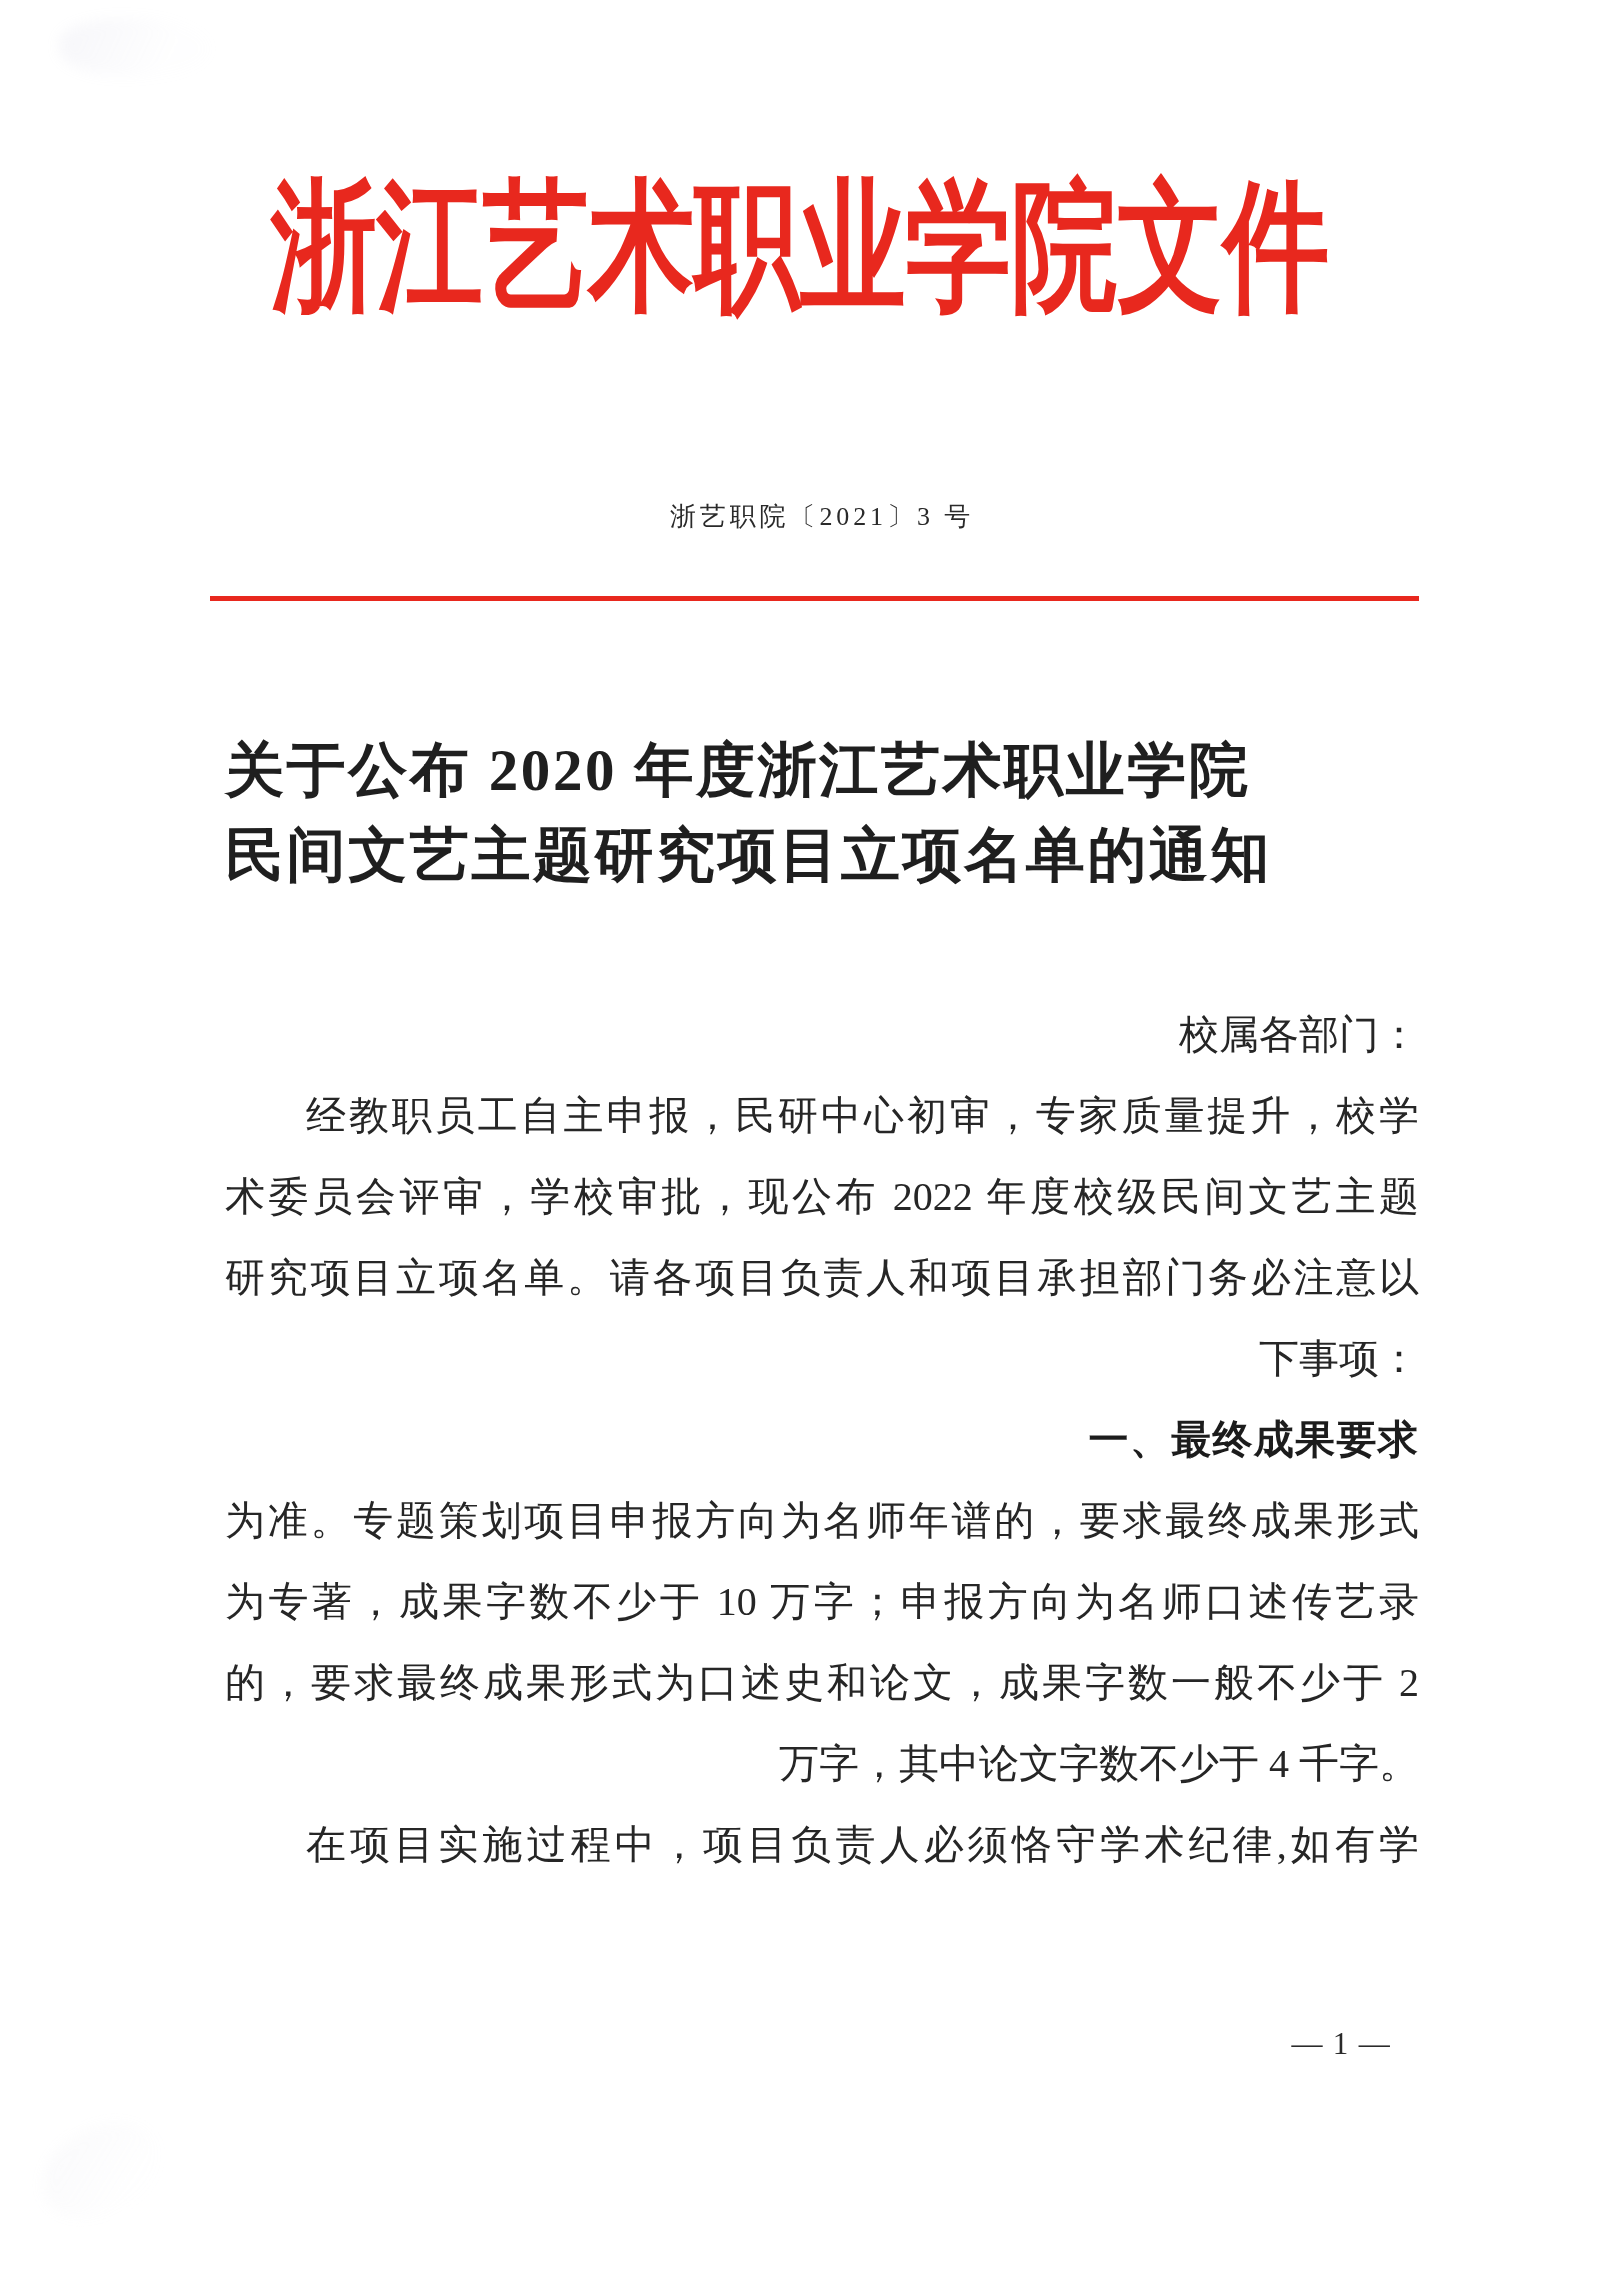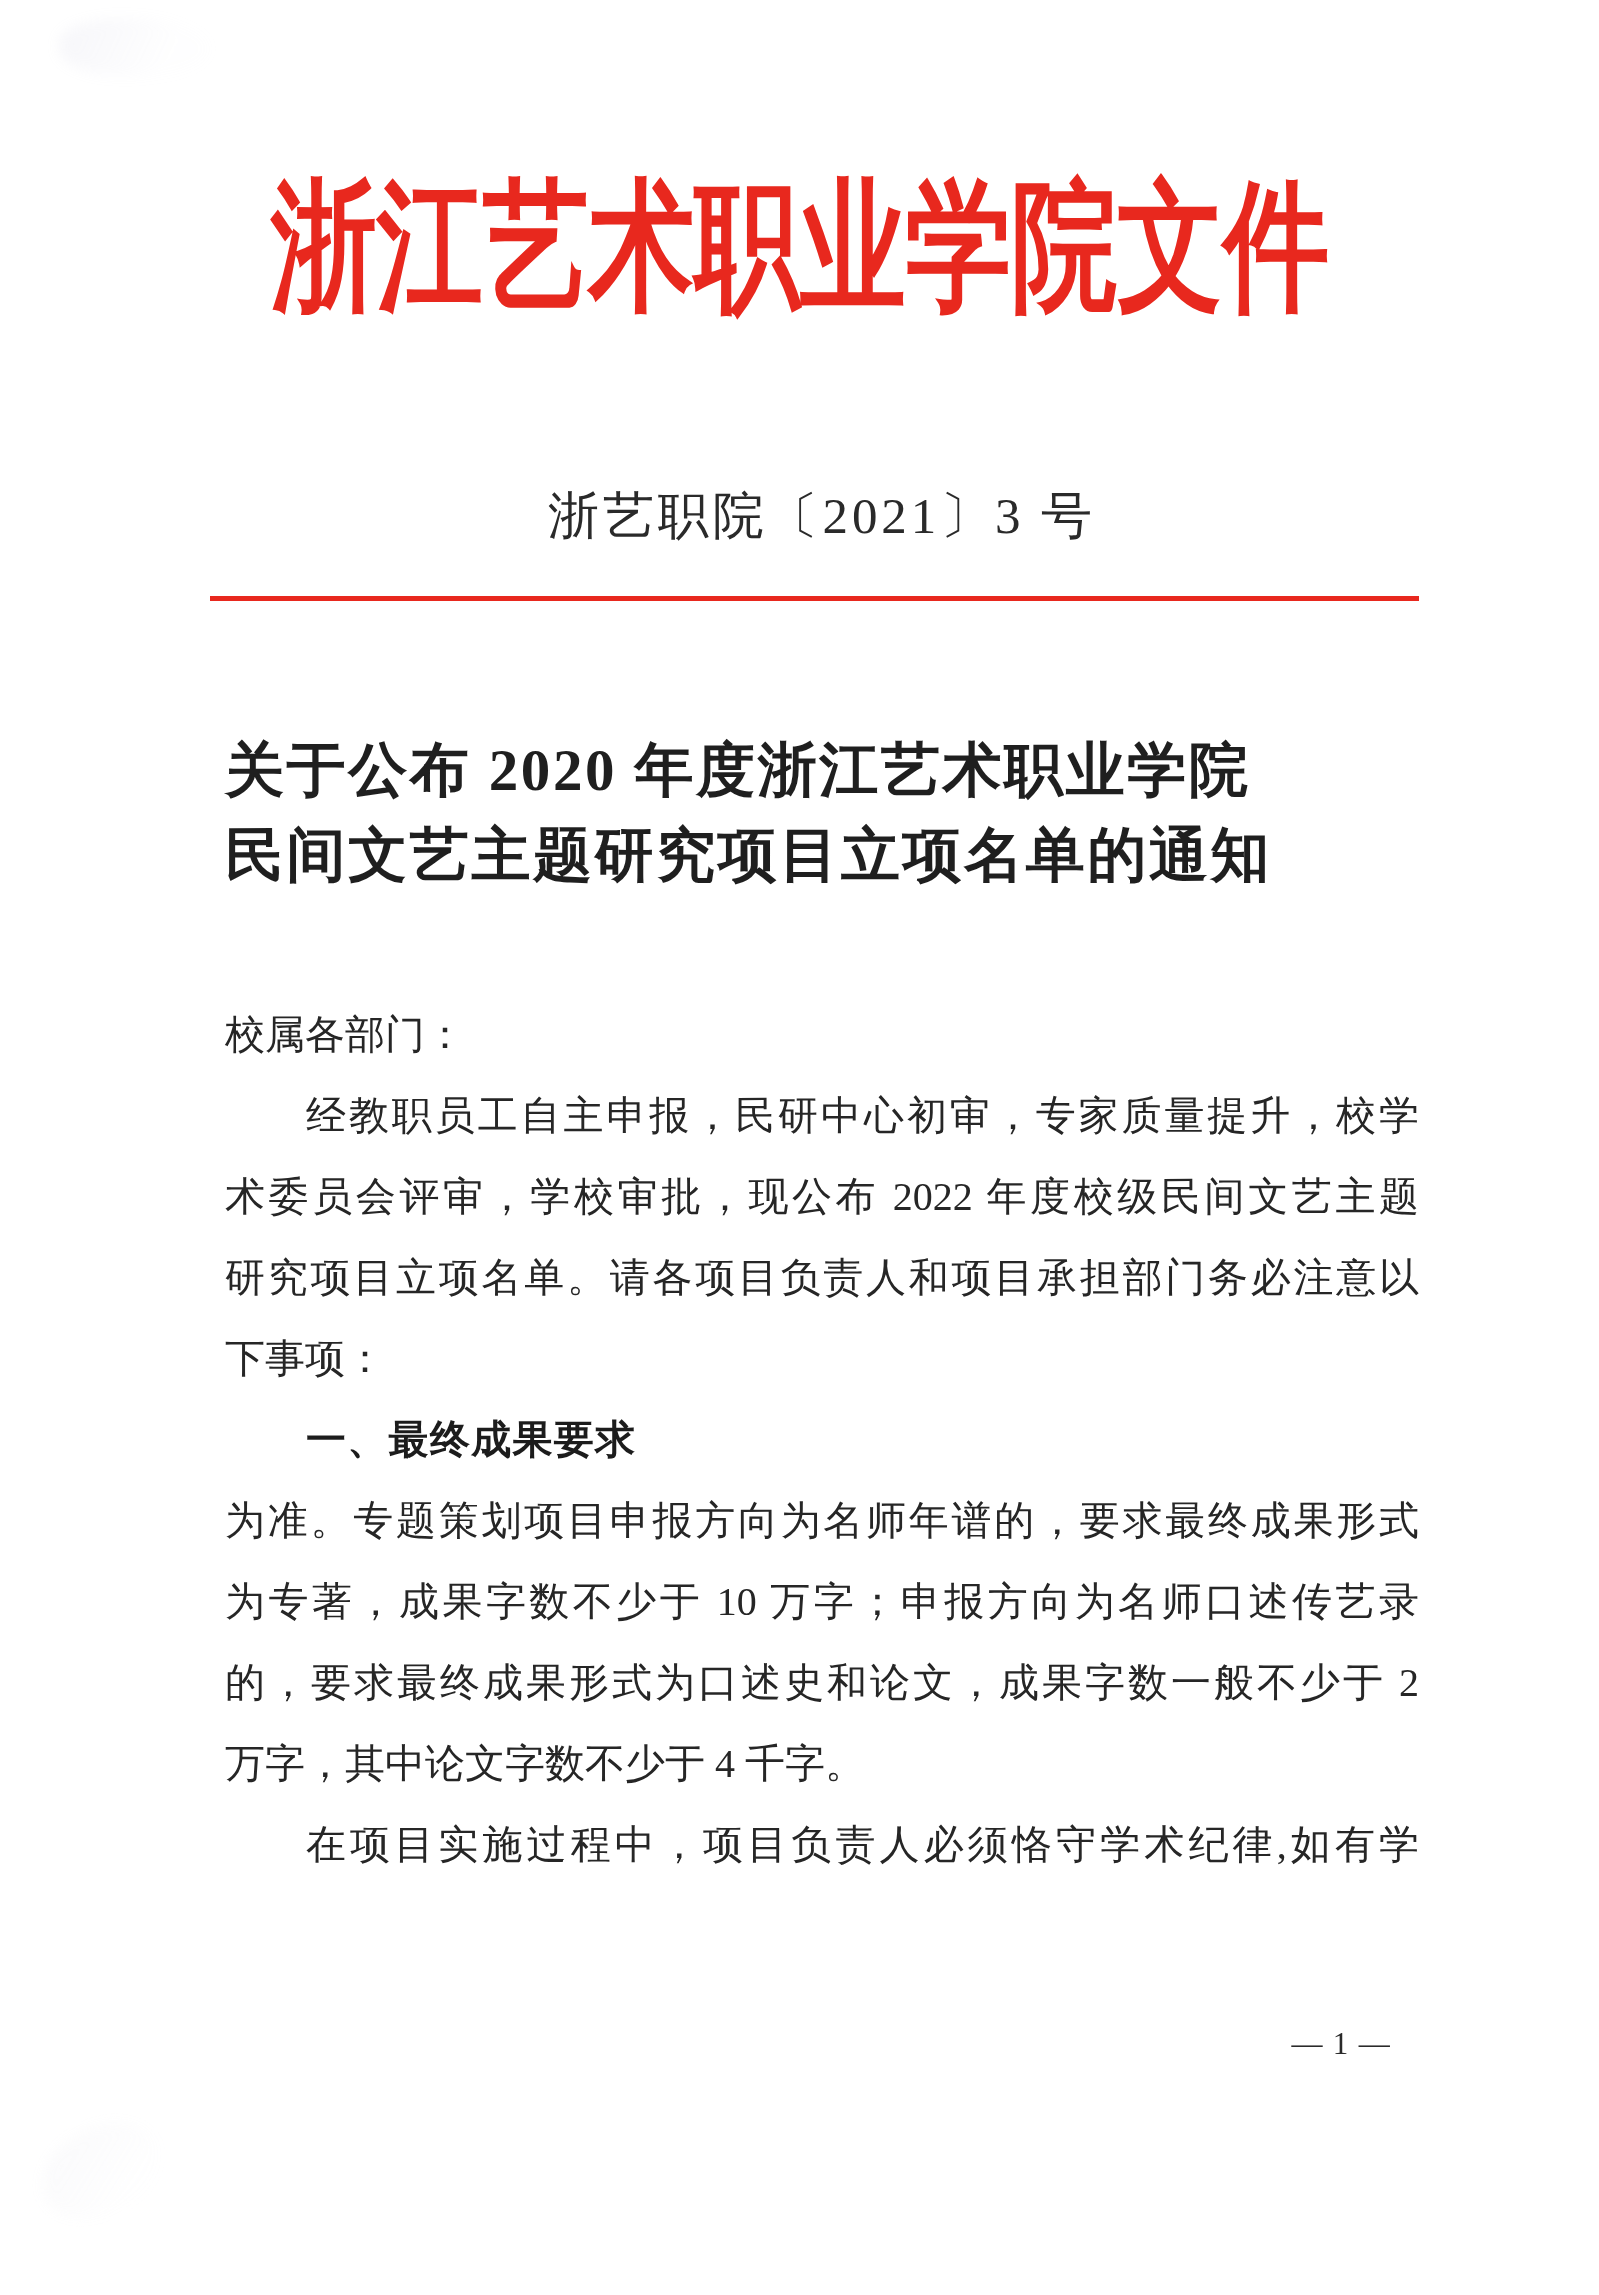--- a/index.html
+++ b/index.html
@@ -46,21 +46,21 @@
     line-height: 166px;
     color: #e8281e;
     transform: scaleX(0.745);
     transform-origin: 50% 50%;
   }
   .doc-number {
     position: absolute;
     left: 225px; top: 489px;
     width: 1194px;
     text-align: center;
-    font-size: 51px;
+    font-size: 26px;
     line-height: 55px;
     letter-spacing: 3.9px;
     color: #2a2a2a;
   }
   .red-line {
     position: absolute;
     left: 210px; top: 596px;
     width: 1209px; height: 5.2px;
     background: #e8281e;
   }
@@ -79,20 +79,21 @@
     position: absolute;
     left: 225px; top: 994px;
     width: 1194px;
     font-size: 40px;
     line-height: 81px;
     color: #262626;
   }
   .line {
     height: 81px;
     white-space: nowrap;
+    text-align: right;
   }
   .line.fill {
     white-space: normal;
     text-align: justify;
     text-align-last: justify;
   }
   .line.indent {
     padding-left: 81px;
   }
   .line.heading {

